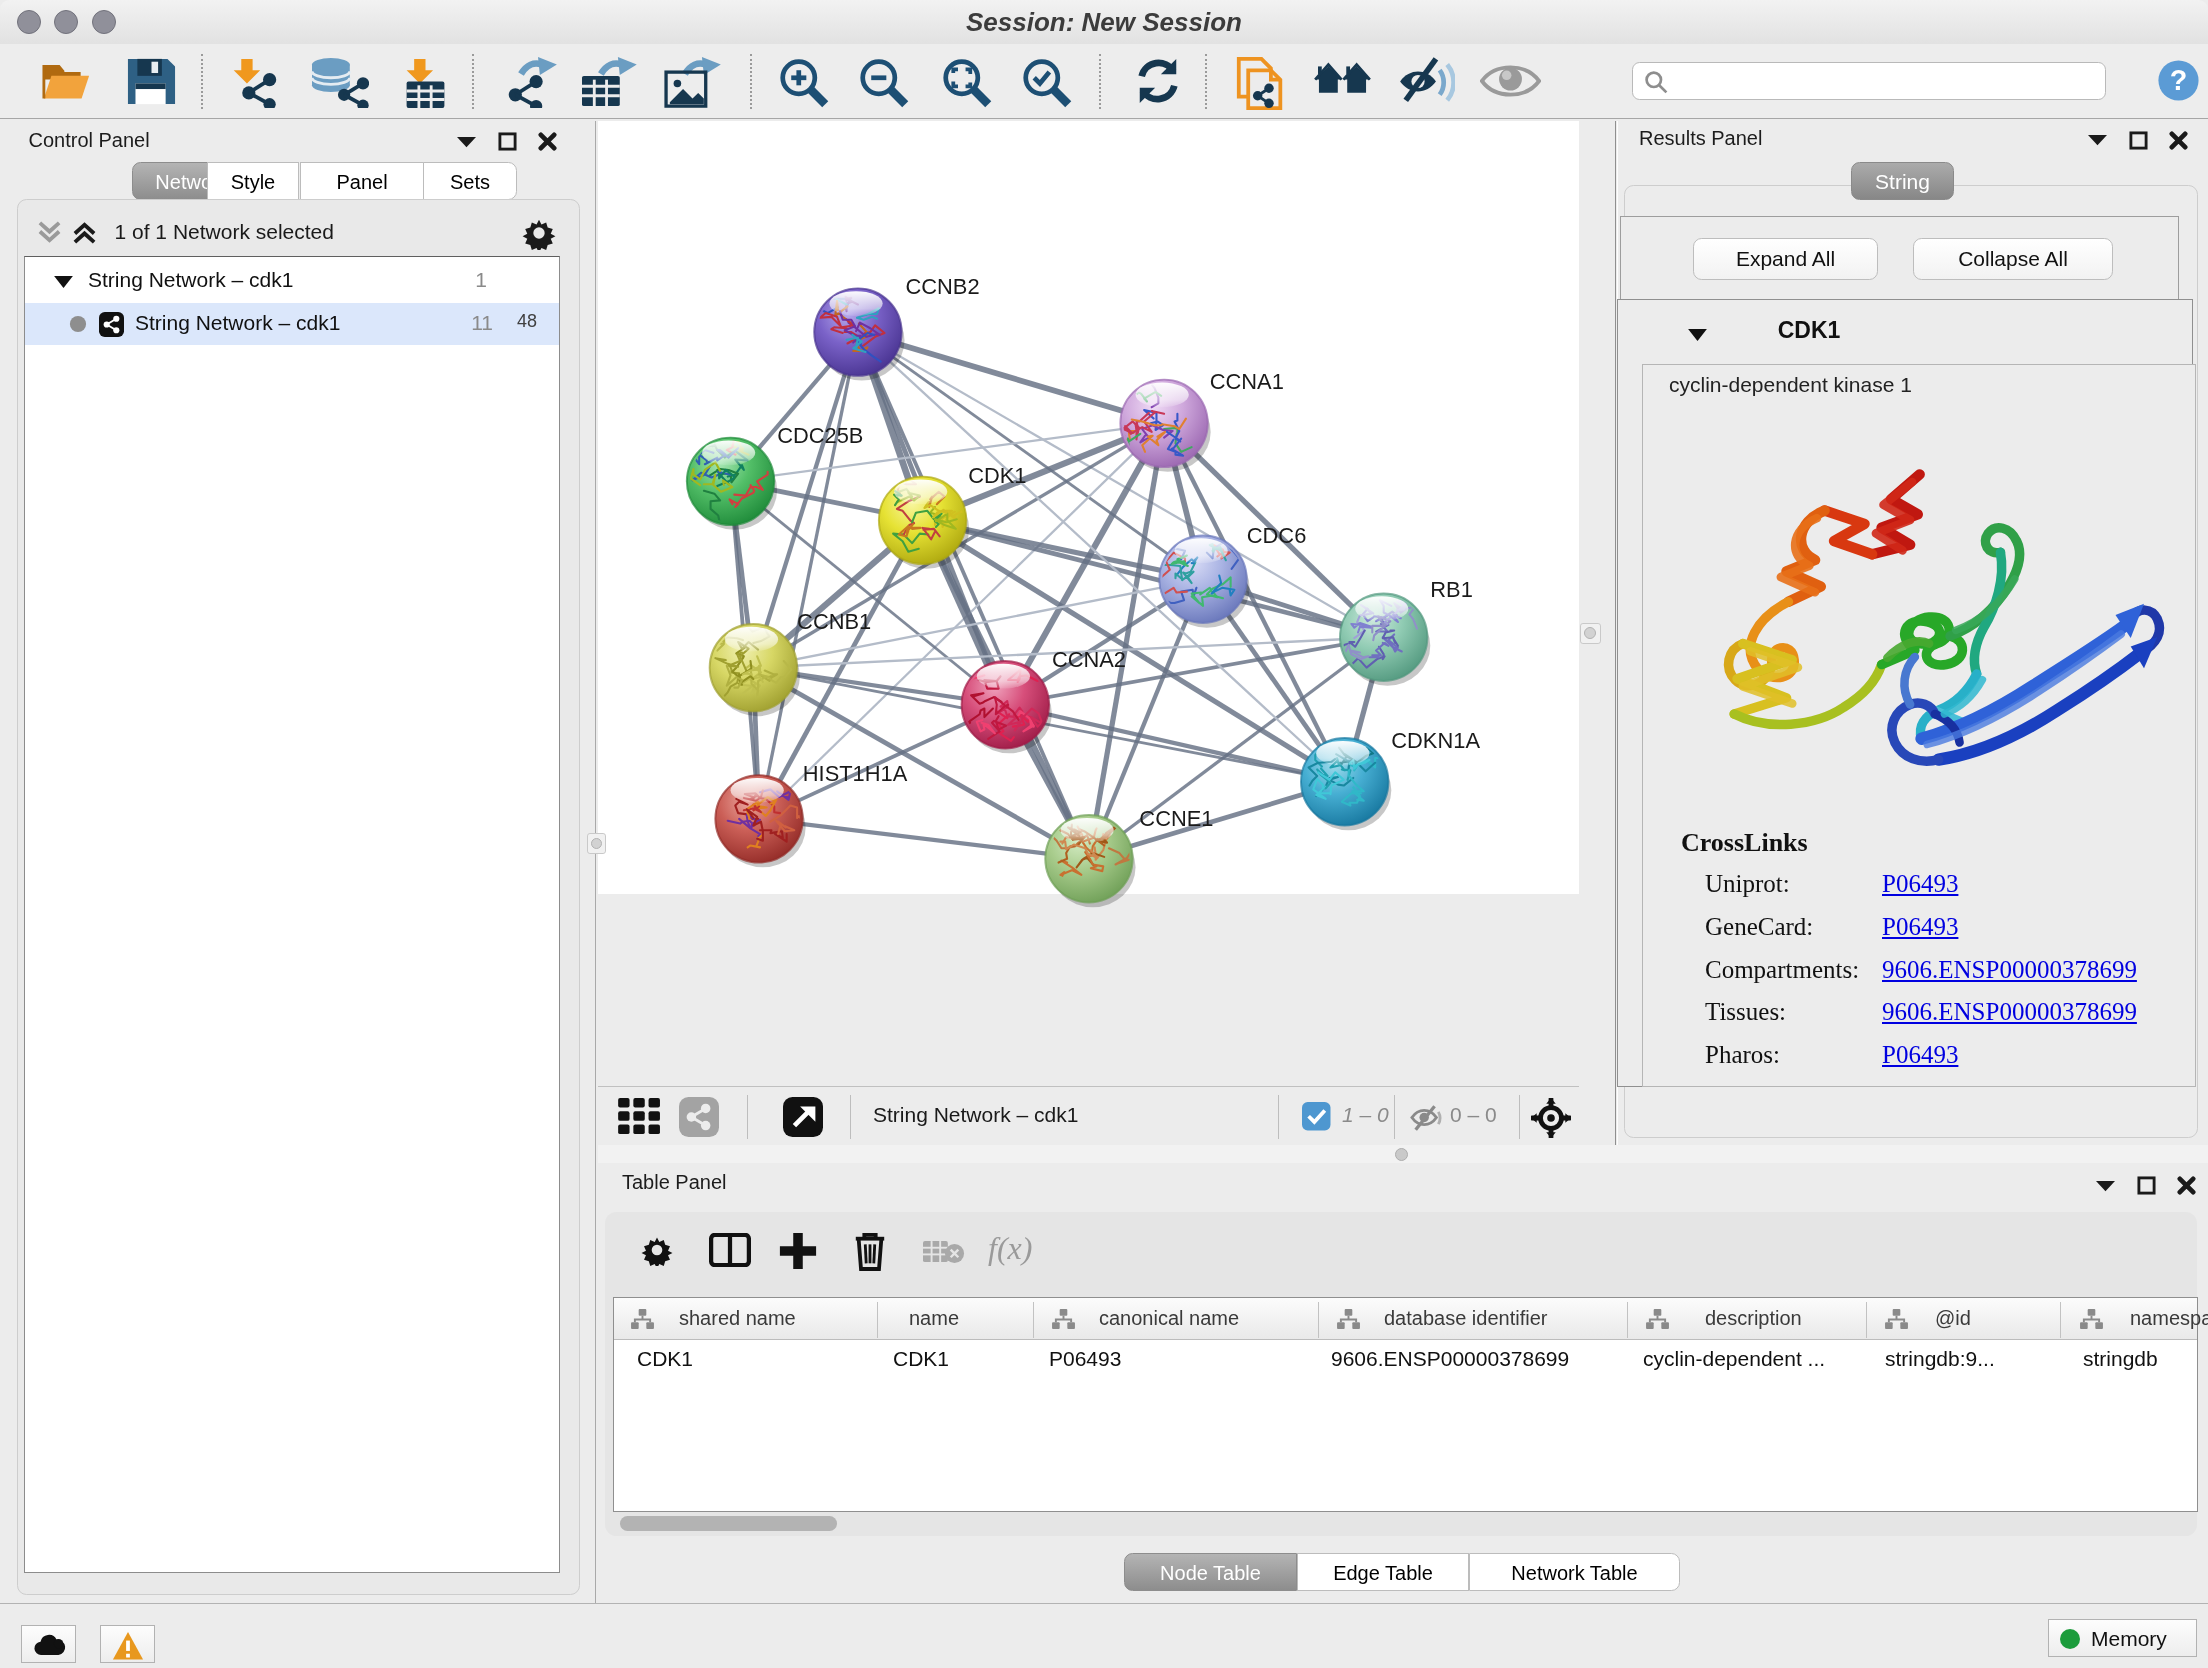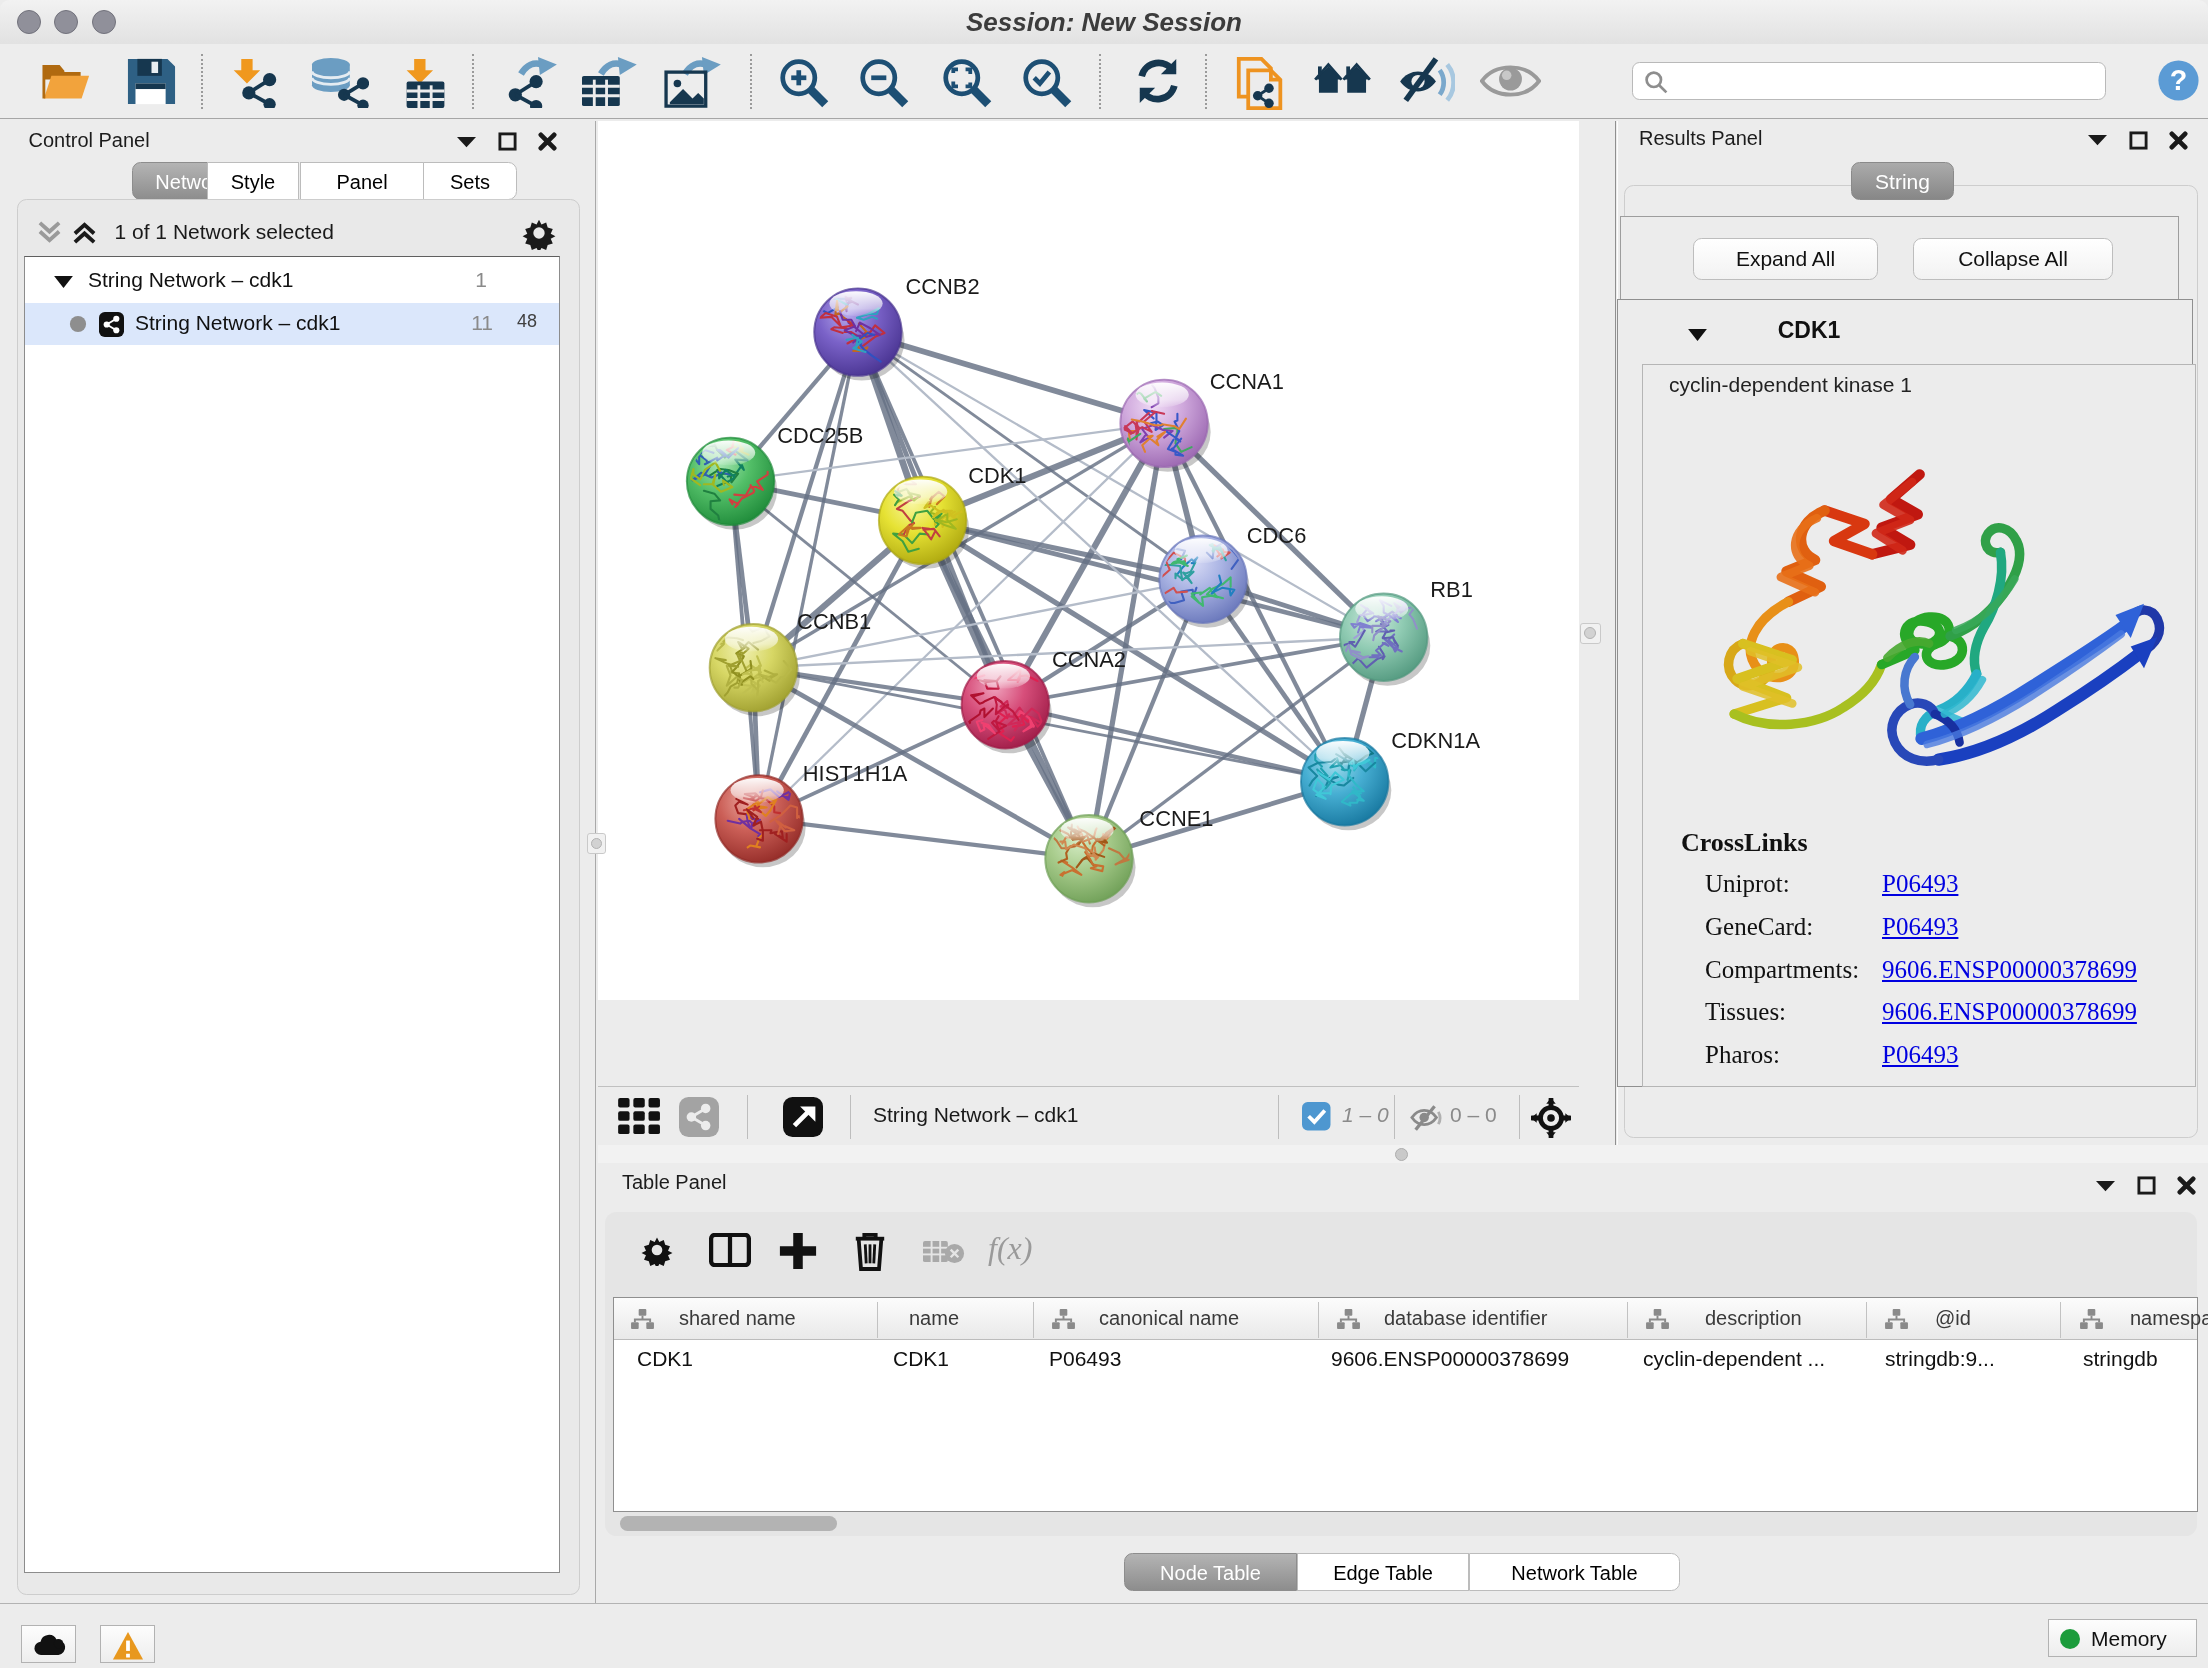--- a/index.html
+++ b/index.html
@@ -18,21 +18,21 @@
 #toolbar { left:0; top:44px; width:2208px; height:75px; background:#ededed;
   border-bottom:1.9px solid #a6a6a6; }
 .tbi { position:absolute; top:13.3px; }
 .tdiv { position:absolute; top:9.5px; width:0px; height:55px;
   border-left:2.9px dotted #9a9a9a; }
 #searchbox { position:absolute; left:1632px; top:18px; width:474px; height:38px;
   background:#fff; border:1.9px solid #b9b9b9; border-radius:7.6px; }
 
 #controlpanel { left:0; top:121px; width:596px; height:1482px; background:#ececec;
   border-right:1.9px solid #a9a9a9; }
-#netcol { left:598px; top:121px; width:981px; height:879px; background:#ffffff; }
+#netcol { left:598px; top:121px; width:981px; height:773px; background:#ffffff; }
 #nettoolbar { left:598px; top:1086px; width:981px; height:59px; background:#ececec;
   border-top:1.9px solid #c0c0c0; }
 #hdivider { left:598px; top:1145px; width:1610px; height:18px; background:#f2f2f2; }
 #resultspanel { left:1579px; top:121px; width:630px; height:1024px; background:#ececec; }
 #tablepanel { left:598px; top:1163px; width:1610px; height:439px; background:#ececec; }
 #statusbar { left:0; top:1603px; width:2208px; height:66px; background:#ececec;
   border-top:1.9px solid #b3b3b3; }
 .phead { font-size:20px; color:#1c1c1c; }
 .winbtns { position:absolute; display:flex; gap:21px; align-items:center; }
 

